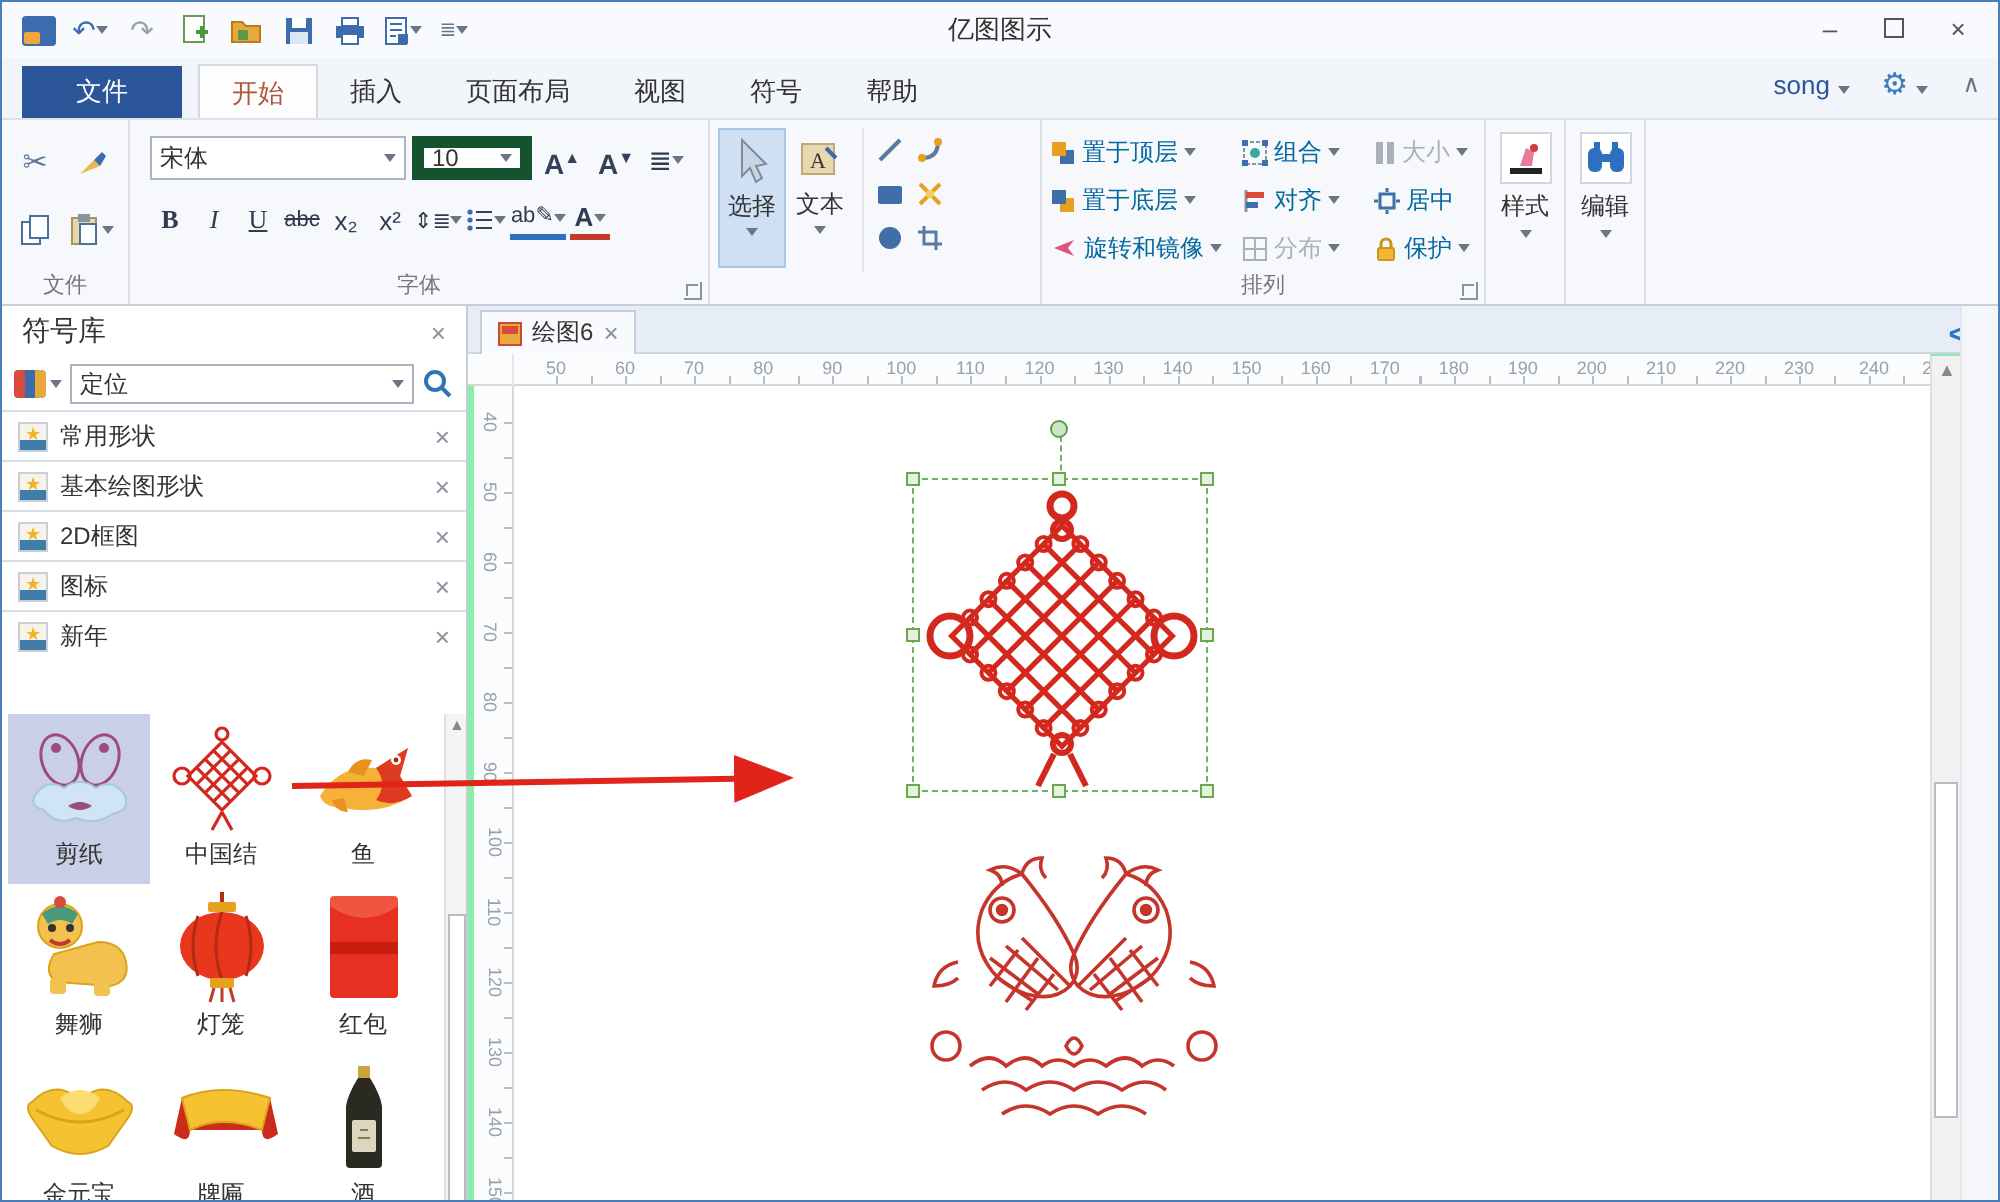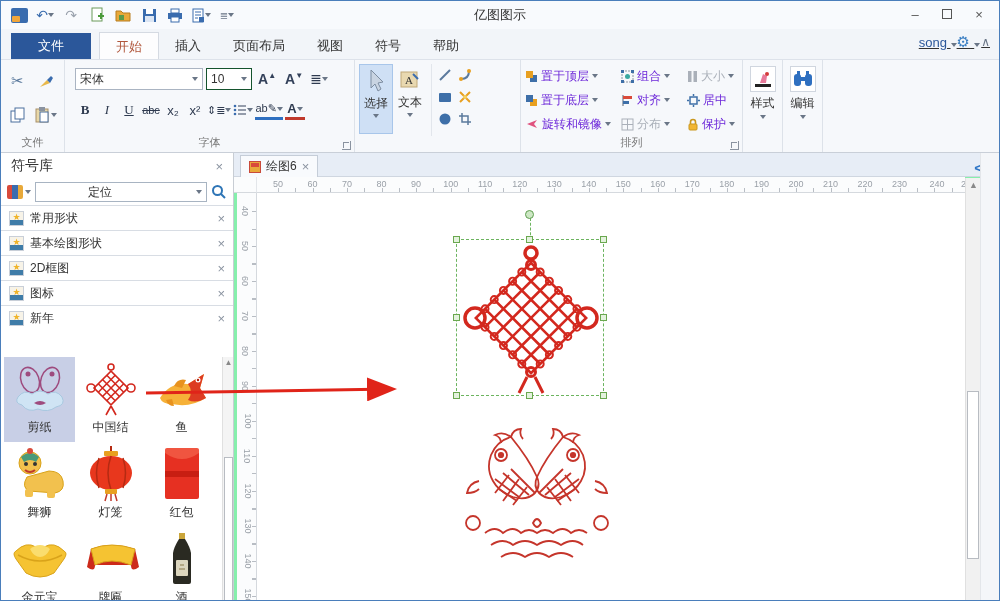--- a/index.html
+++ b/index.html
@@ -17,77 +17,77 @@
   .title { position:absolute; left:0; width:100%; text-align:center; font-size:13px; color:#333; pointer-events:none; }
   .wctrl { position:absolute; right:4px; top:0; display:flex; }
   .wbtn { width:32px; height:26px; display:flex; align-items:center; justify-content:center; font-size:13px; color:#555; }
   .maxbox { width:10px; height:10px; border:1px solid #555; }
 
   
   .tabrow { position:absolute; left:0; top:28px; width:100%; height:30px; background:#f2f5f9; display:flex; align-items:flex-end; }
   .filetab { width:80px; height:26px; margin:0 8px 0 10px; background:#2b579a; color:#fff; font-size:13px; display:flex; align-items:center; justify-content:center; }
   .tab { padding:5px 16px; font-size:13px; color:#333; height:27px; }
   .tab.active { background:#fdfdfe; border:1px solid #d5dae2; border-bottom:none; color:#b0563b; }
-  .tabrow-right { position:absolute; right:8px; top:4px; display:flex; align-items:center; gap:0;text-decoration:underline; }
+  .tabrow-right { position:absolute; right:8px; top:4px; display:flex; align-items:center; gap:16px; }
   .username { color:#2b579a; font-size:13px; }
   .gear { color:#3a7ec2; font-size:15px; }
   .collapse-arrow { color:#6a7687; font-size:12px; border:1px solid transparent; }
 
   
   .ribbon { position:absolute; left:0; top:58px; width:100%; height:94px; background:#f6f8fb; border-top:1px solid #dde2ea; border-bottom:1px solid #c9cfd8; display:flex; }
   .rgroup { position:relative; height:100%; border-right:1px solid #dde2e9; padding:4px 4px 16px 4px; }
   .glabel { position:absolute; bottom:2px; left:0; width:100%; text-align:center; font-size:11px; color:#777; }
   .launcher { position:absolute; bottom:2px; right:3px; width:9px; height:9px; border-right:1px solid #8a93a0; border-bottom:1px solid #8a93a0; }
   .launcher::before { content:""; position:absolute; left:1px; top:1px; width:5px; height:5px; border-left:1px solid #8a93a0; border-top:1px solid #8a93a0; }
 
   .g-file { width:64px; }
   .g-file .r2x2 { display:grid; grid-template-columns:26px 30px; grid-template-rows:34px 34px; justify-content:center; align-items:center; justify-items:center; }
 
   .g-font { width:290px; }
-  .fontrow1 { display:flex; align-items:center; gap:3px; padding:4px 2px 2px 6px; }
+  .fontrow1 { display:flex; align-items:flex-end; gap:3px; padding:4px 2px 2px 6px; }
   .fontbox { width:128px; height:22px; background:#fff; border:1px solid #aab4c2; display:flex; align-items:center; justify-content:space-between; padding:0 4px; font-size:12px; }
-  .sizebox { width:46px; height:22px; background:#fff; border:1px solid #14532d; display:flex; align-items:center; justify-content:space-between; padding:0 4px; font-size:12px; }
+  .sizebox { width:60px; height:22px; background:#fff; border:6px solid #14532d; display:flex; align-items:center; justify-content:space-between; padding:0 4px; font-size:12px; }
   .abtn { font-size:14px; color:#33415a; padding:0 3px; position:relative; font-weight:bold; }
   .abtn sup { font-size:8px; }
   .fontrow2 { display:flex; align-items:center; gap:2px; padding:8px 2px 0 6px; }
   .fbtn { min-width:20px; height:20px; display:flex; align-items:center; justify-content:center; font-size:13px; color:#2f3b50; }
   .fbtn.b { font-weight:bold; font-family:"Liberation Serif",serif; }
   .fbtn.i { font-style:italic; font-family:"Liberation Serif",serif; }
   .fbtn.u { text-decoration:underline; font-family:"Liberation Serif",serif; }
   .fbtn.strike { text-decoration:line-through; font-size:11px;text-align:right; }
   .fcolor { border-bottom:3px solid #c0392b; line-height:11px; font-weight:bold; }
   .hl { border-bottom:3px solid #2e6fc0; line-height:11px; font-size:11px; }
 
   .g-basic { width:166px; display:flex; }
   .bigbtn { width:34px; height:70px; display:flex; flex-direction:column; align-items:center; justify-content:flex-start; padding-top:4px; gap:2px; font-size:12px; color:#333; }
   .bigbtn.selected { background:#cfe0f5; border:1px solid #a8c6ea; }
   .bigbtn .blabel { font-size:12px; white-space:nowrap; }
   .smalltools { display:grid; grid-template-columns:20px 20px; grid-template-rows:22px 22px 22px; align-items:center; justify-items:center; margin-left:4px; border-left:1px solid #e2e6ec; padding-left:3px; }
 
   .g-arrange { width:222px; }
   .arr-grid { display:grid; grid-template-columns:96px 66px 58px; grid-template-rows:24px 24px 24px; align-items:center; }
-  .arrbtn { display:flex; align-items:center; gap:3px; font-size:12px; color:#6d28d9; white-space:nowrap; }
+  .arrbtn { display:flex; align-items:center; gap:3px; font-size:12px; color:#0369a1; white-space:nowrap; }
   .arrbtn.disabled { color:#aab0b9; }
 
   .g-one { width:40px; display:flex; flex-direction:column; align-items:center; padding-top:6px; gap:3px; }
   .g-one .bigicon { width:26px; height:26px; border:1px solid #d0d6df; background:#fff; display:flex; align-items:center; justify-content:center; }
 
   .ribbon-rest { flex:1; border-right:none; }
 
   
   .main { position:absolute; left:0; top:152px; width:100%; height:449px; display:flex; }
 
   
   .sidebar { position:relative; width:233px; height:100%; background:#fff; border-right:1px solid #c8cdd4; }
   .sb-header { height:26px; display:flex; align-items:center; justify-content:space-between; padding:0 10px; font-size:14px; color:#333; }
   .xicon { color:#8a93a0; font-size:13px; }
   .sb-search { height:26px; display:flex; align-items:center; gap:4px; padding:0 6px; }
   .libicon { width:16px; height:14px; background:linear-gradient(90deg,#d94a3a 33%,#3a6cae 33% 66%,#e8a93a 66%); border-radius:2px; }
   .searchbox { flex:1; height:20px; border:1px solid #a8b4c2; background:#fff; display:flex; align-items:center; padding:0 4px; }
-  .searchbox input { border:none; outline:none; flex:1; font-size:12px; font-family:Liberation Serif, serif; color:#333; width:100%;margin-left:48px; }
+  .searchbox input { border:none; outline:none; flex:1; font-size:12px; font-family:Liberation Serif, serif; color:#333; width:100%; }
   .cat { height:25px; border-top:1px solid #d8dde4; display:flex; align-items:center; padding:0 8px; gap:6px; }
   .cat:last-of-type { border-bottom:1px solid #d8dde4; }
   .staricon { width:15px; height:15px; background:linear-gradient(#f7f3e8 60%,#3f7ca8 60%); border:1px solid #c9cfd8; position:relative; font-size:9px; color:#f0b429; text-align:center; line-height:10px; }
   .cat .clabel { flex:1; font-size:12px; color:#333; }
 
   .symarea { position:absolute; left:0; top:204px; bottom:0; right:0; overflow:hidden; }
   .symgrid { display:grid; grid-template-columns:71px 71px 71px; padding-left:3px; }
   .symcell { height:85px; display:flex; flex-direction:column; align-items:center; justify-content:flex-start; padding-top:4px; }
   .symcell.selected { background:#c8cfe6; }
   .symimg { width:58px; height:56px; display:flex; align-items:center; justify-content:center; }

